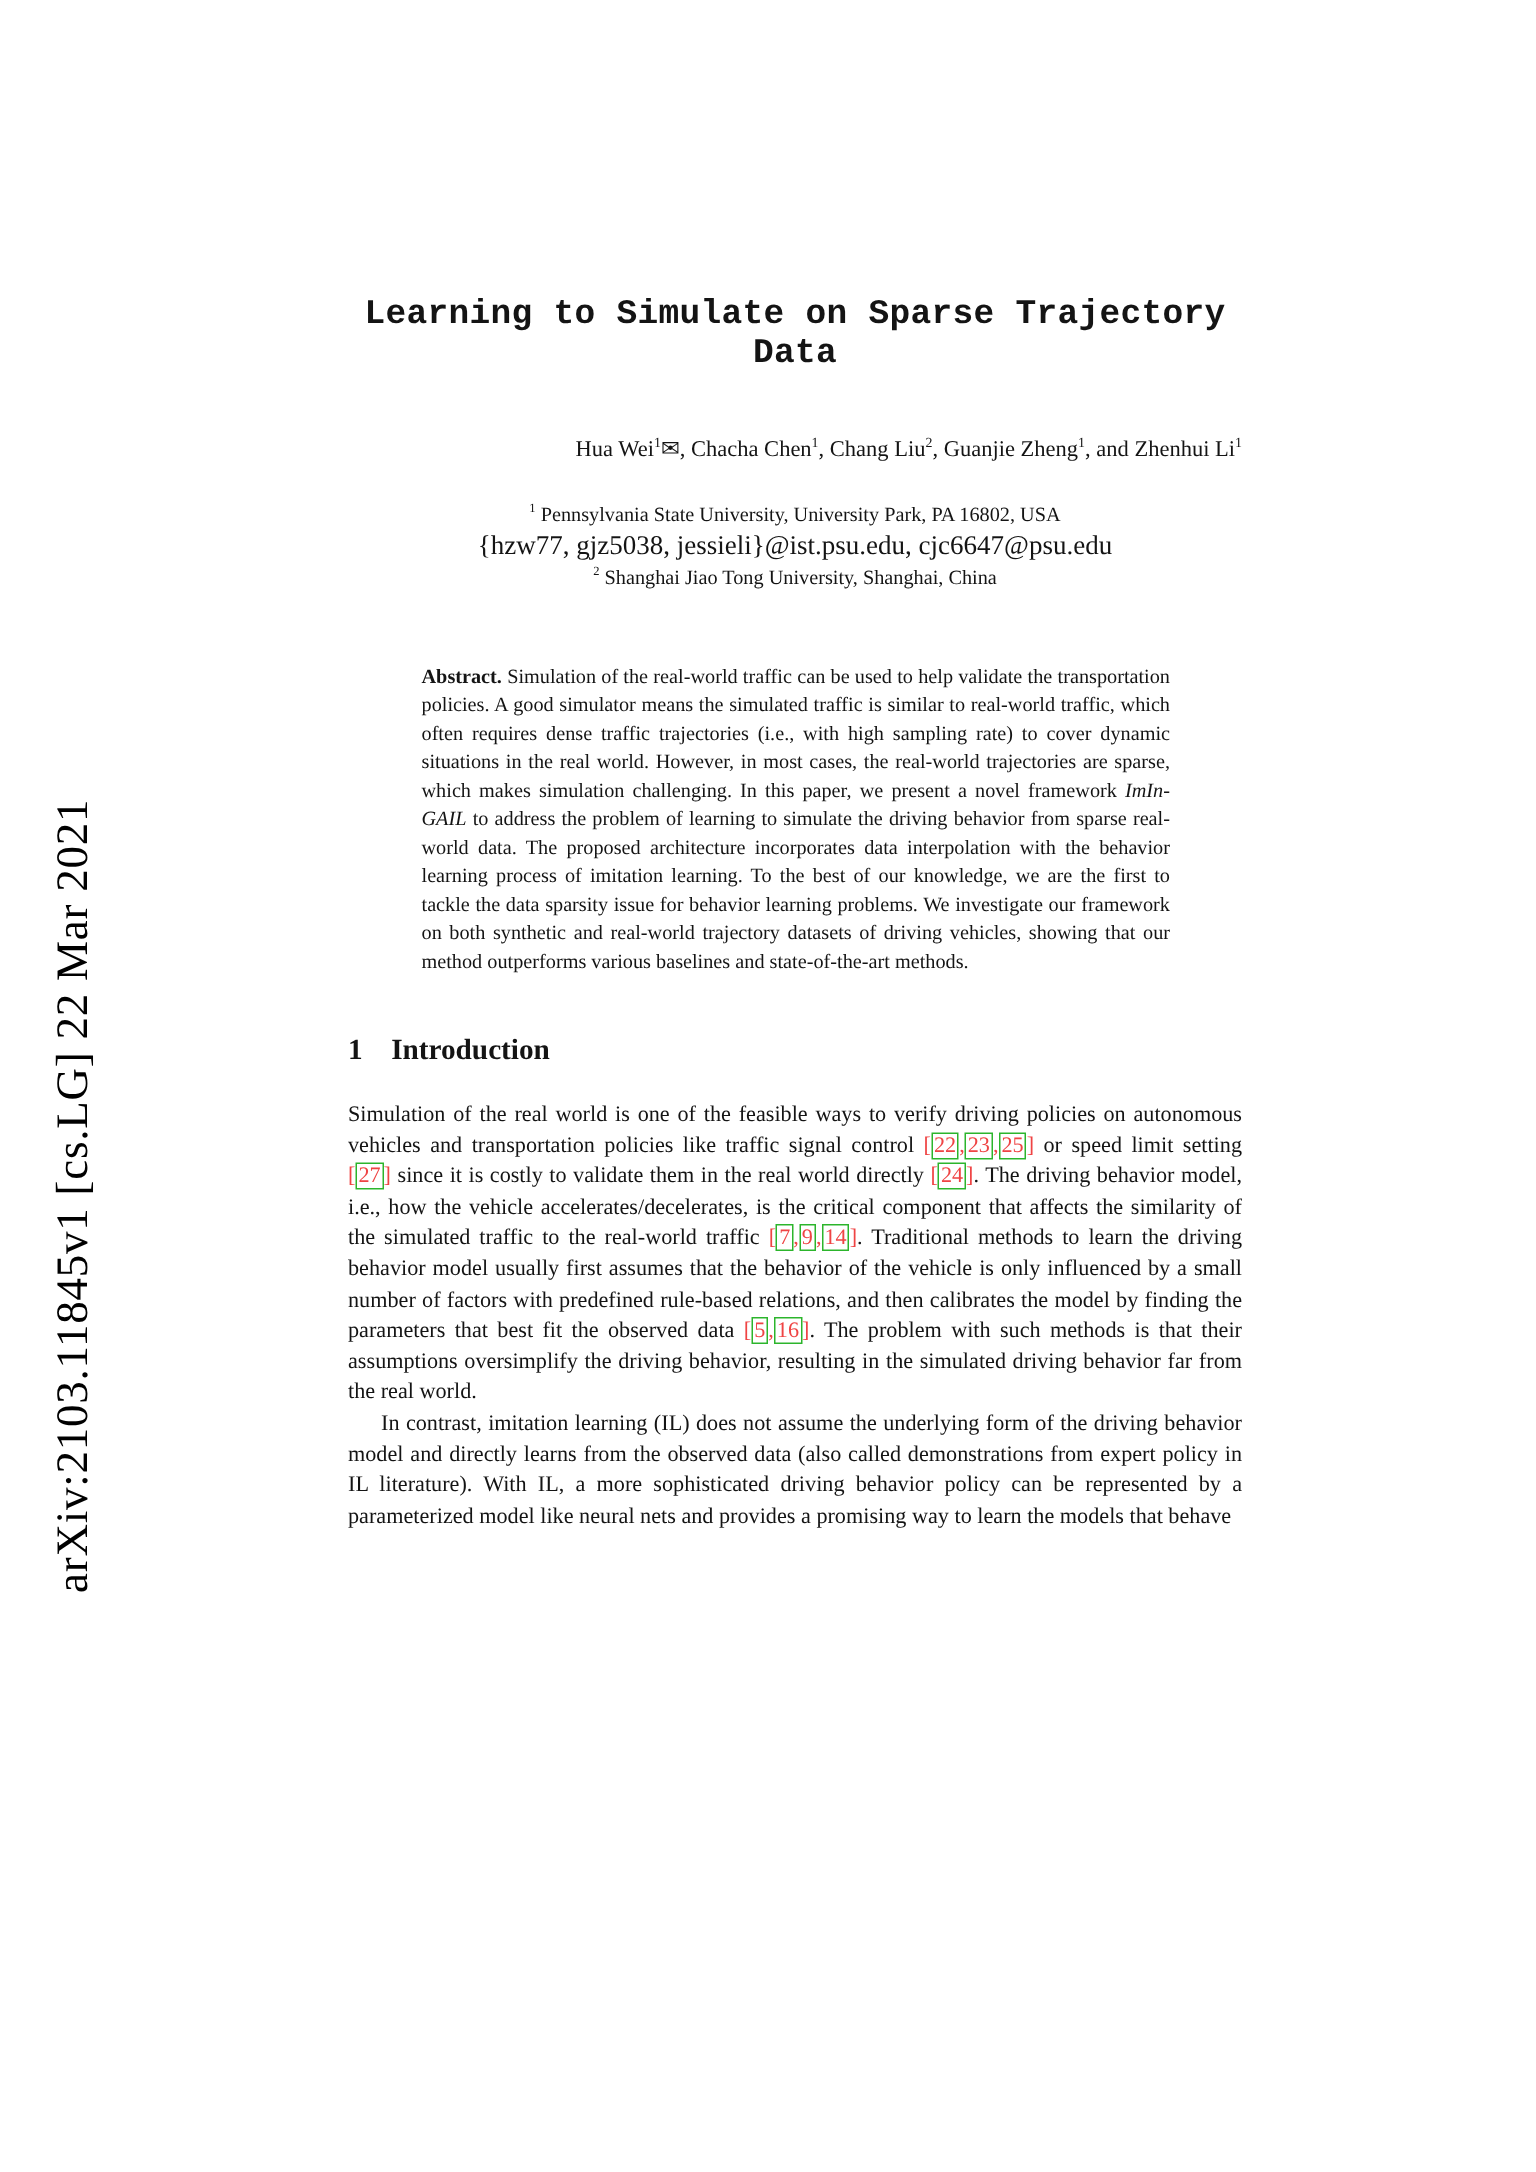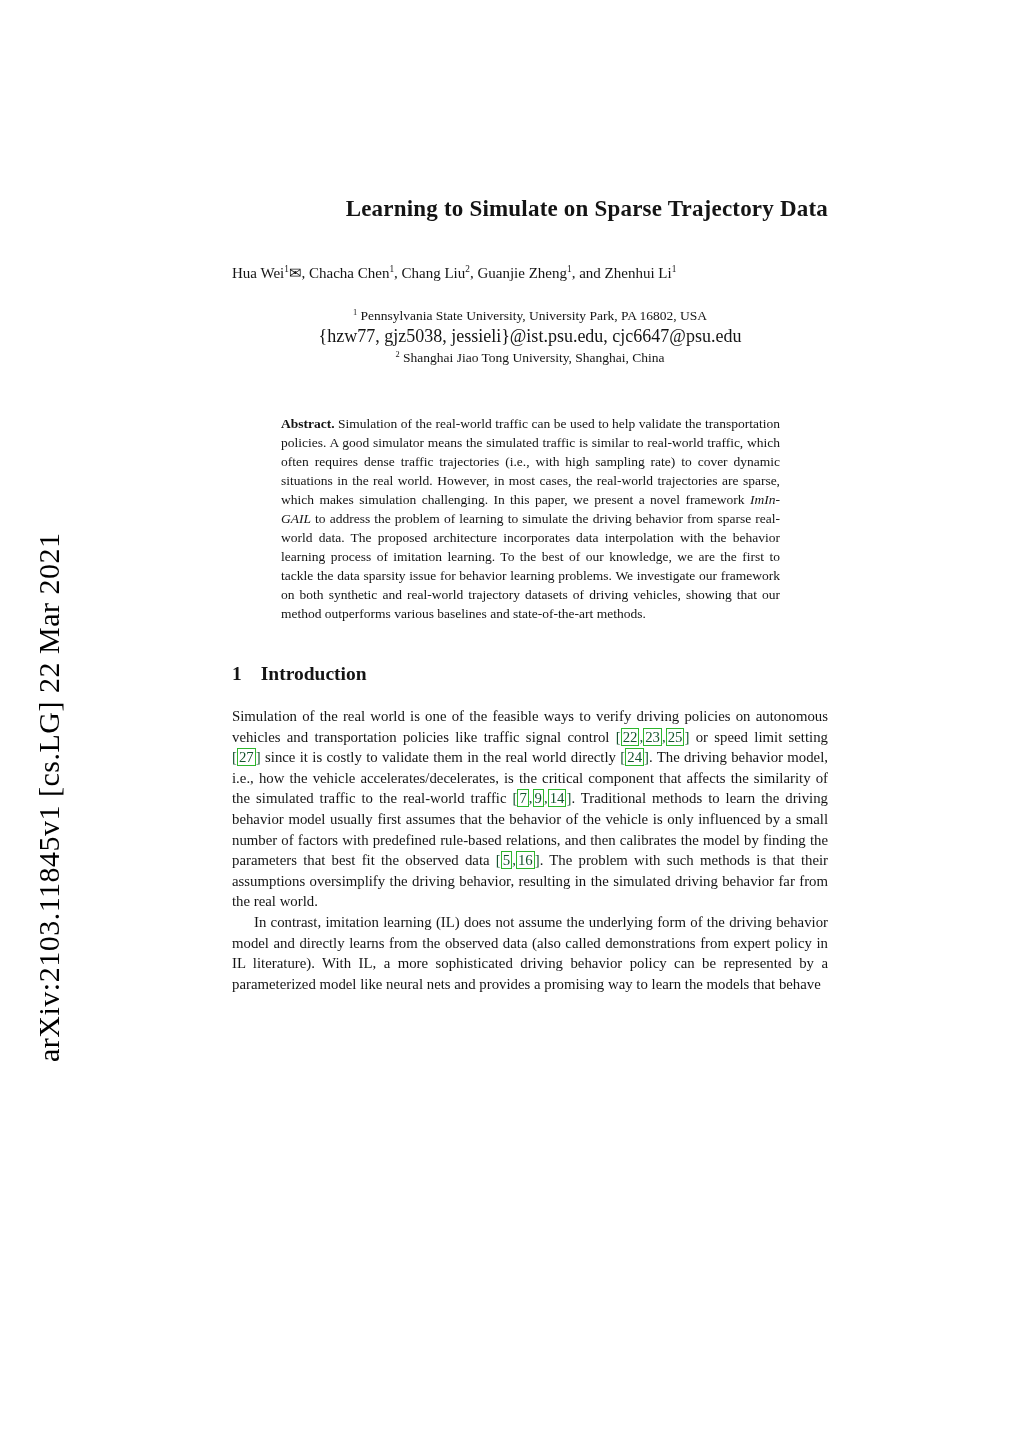--- a/index.html
+++ b/index.html
@@ -24,28 +24,29 @@
     letter-spacing: 0.5px;
   }
   .content {
     position: absolute;
     left: 232px;
     top: 0;
     width: 596px;
   }
   .title {
     margin: 196px 0 0 0;
-    text-align: right;
+    text-align: center;
     font-size: 23px;
     font-weight: bold;
     letter-spacing: 0.2px;
+    font-family: Liberation Mono, monospace;
   }
   .authors {
     margin-top: 42px;
-    text-align: left;
+    text-align: right;
     font-size: 15px;
   }
   sup { font-size: 0.62em; line-height: 0; }
   .affiliations {
     margin-top: 24px;
     text-align: center;
     font-size: 13.5px;
     line-height: 20px;
   }
   .affil-line { margin: 0; }
@@ -67,21 +68,21 @@
     font-weight: bold;
   }
   .sec-num { margin-right: 19px; }
   .body-par {
     margin: 21px 0 0 0;
     font-size: 14.8px;
     line-height: 20.6px;
     text-align: justify;
   }
   .body-par + .body-par { margin-top: 0; text-indent: 22px; }
-  .cite { white-space: nowrap; color: #14532d; text-decoration: none; }
+  .cite { white-space: nowrap; color: #ef4444; text-decoration: none; }
   .cite-num {
     border: 1px solid var(--cite-color, #2cb52c);
     padding: 0 1px;
   }
   b, strong { font-weight: bold; margin-top: 24px; }
   i, em { font-style: italic; }
 </style>
 </head>
 <body>
 

